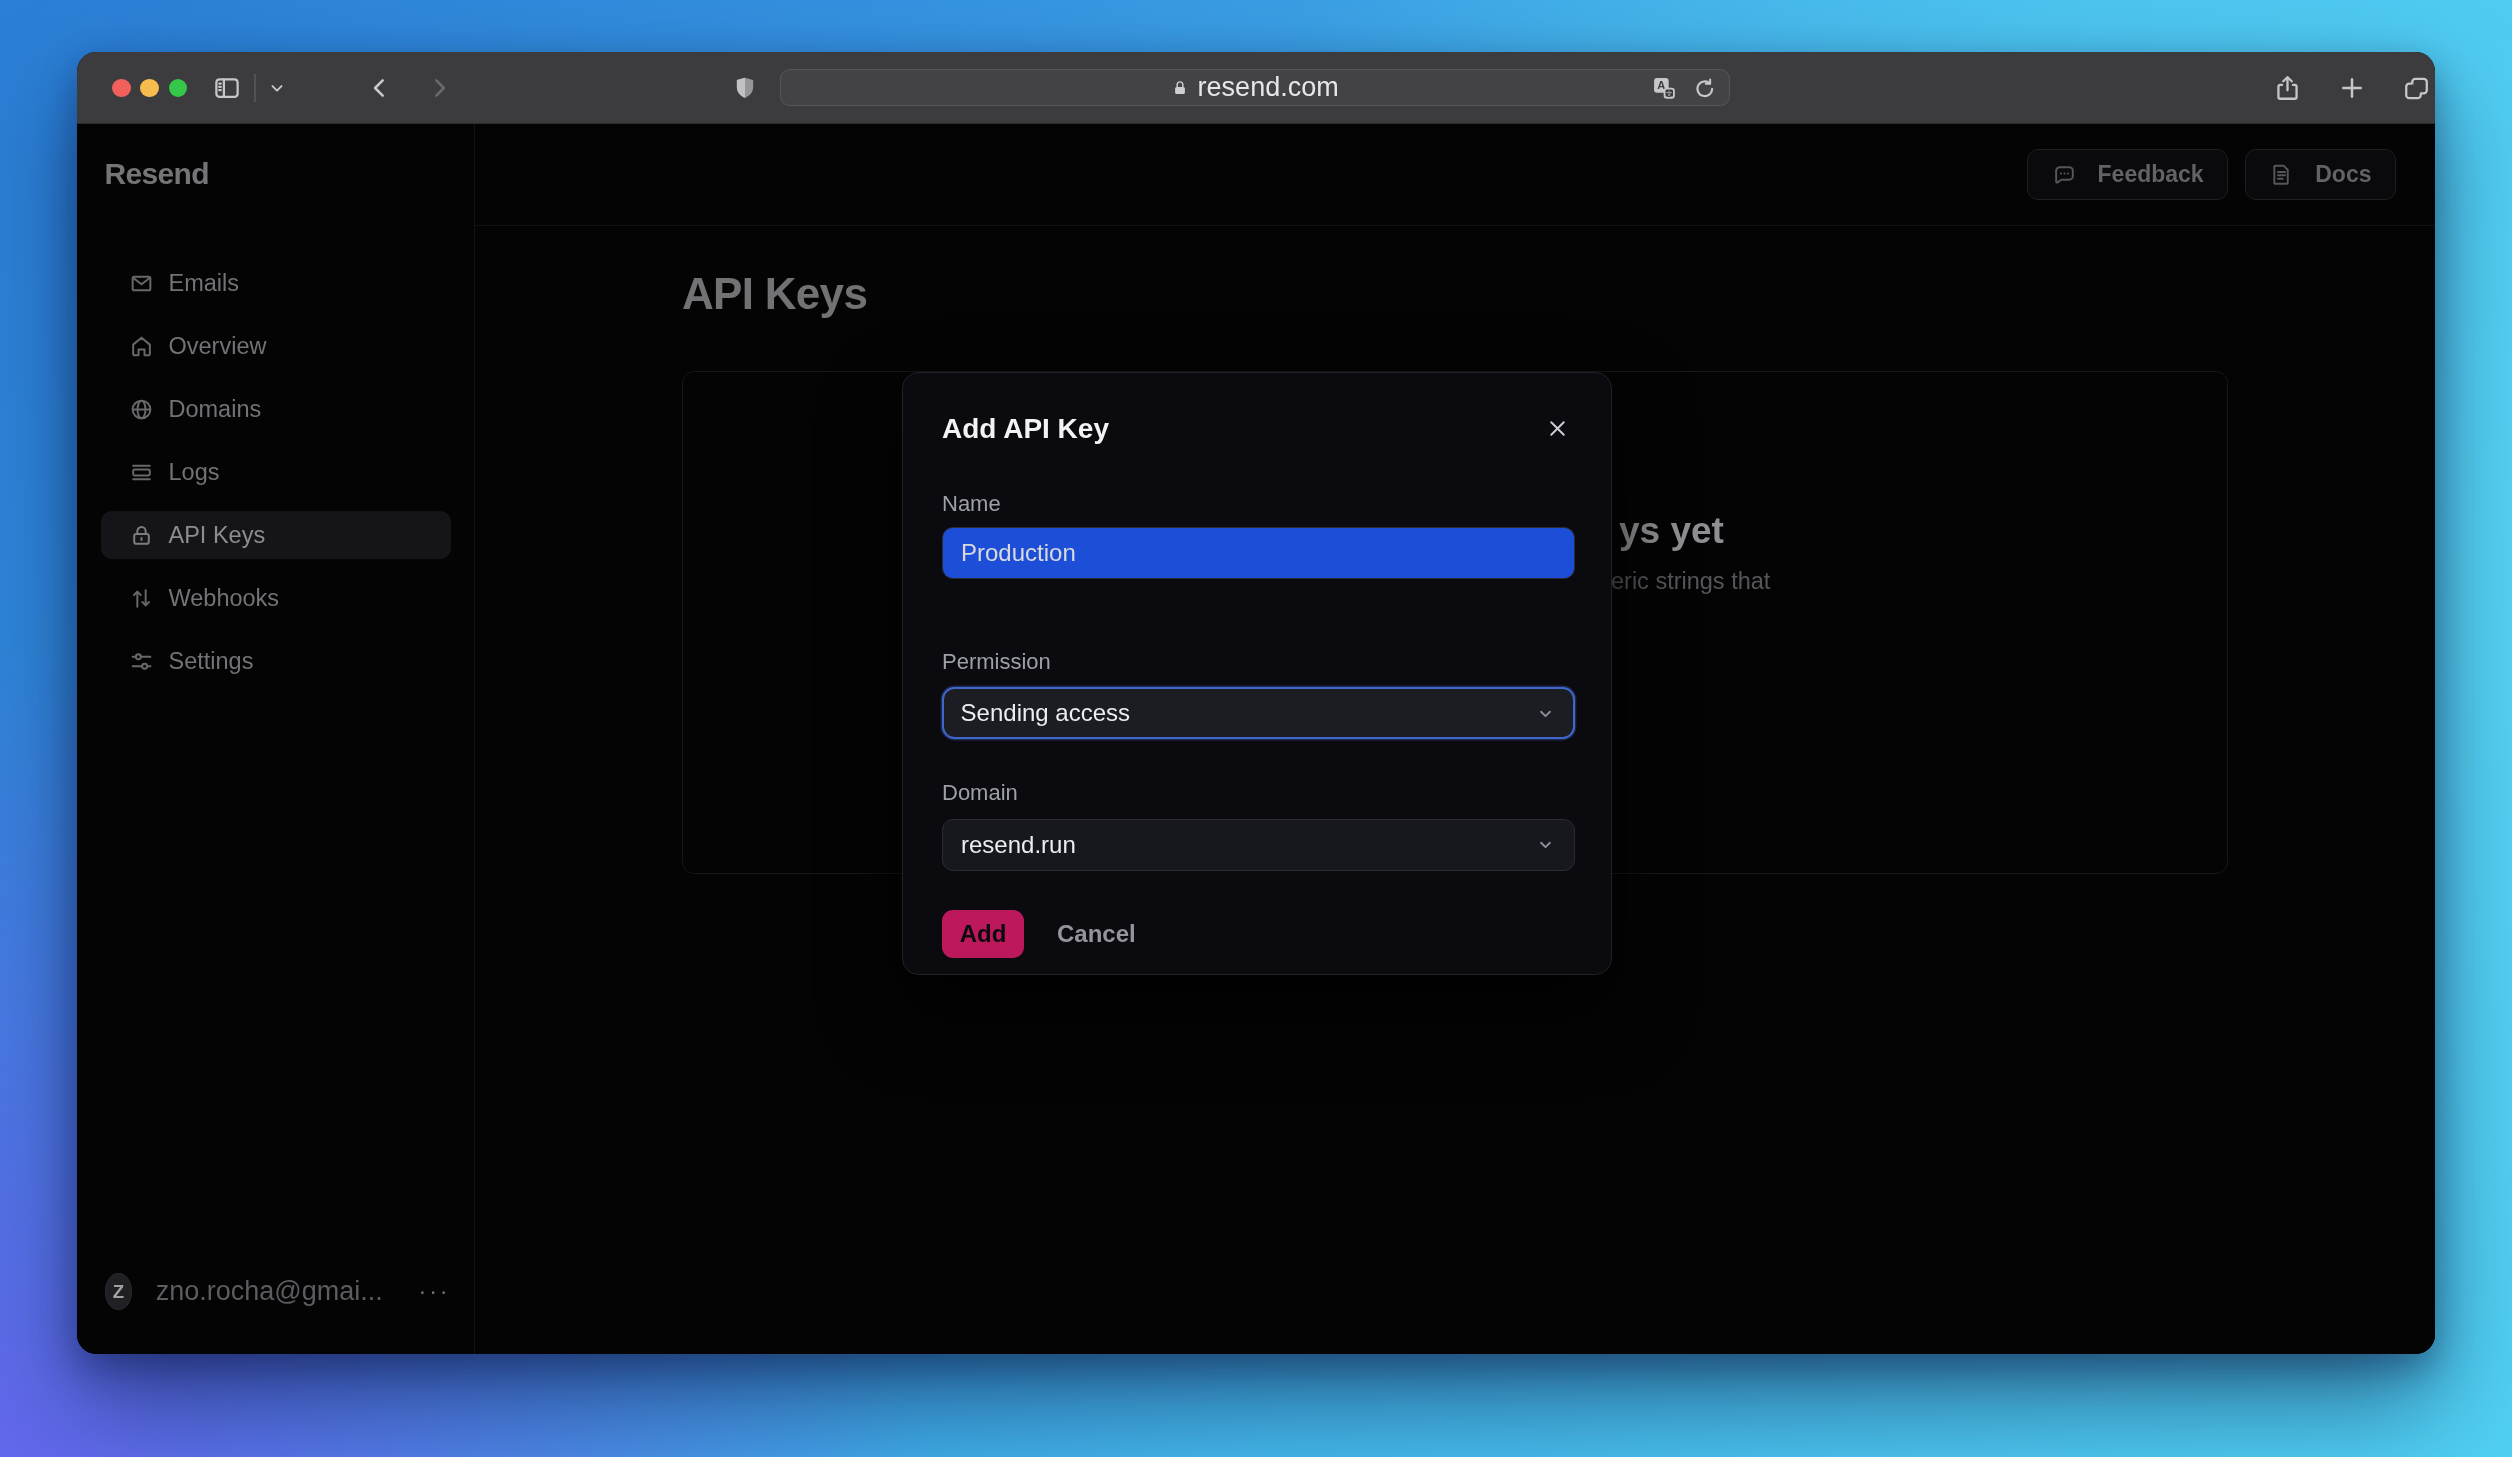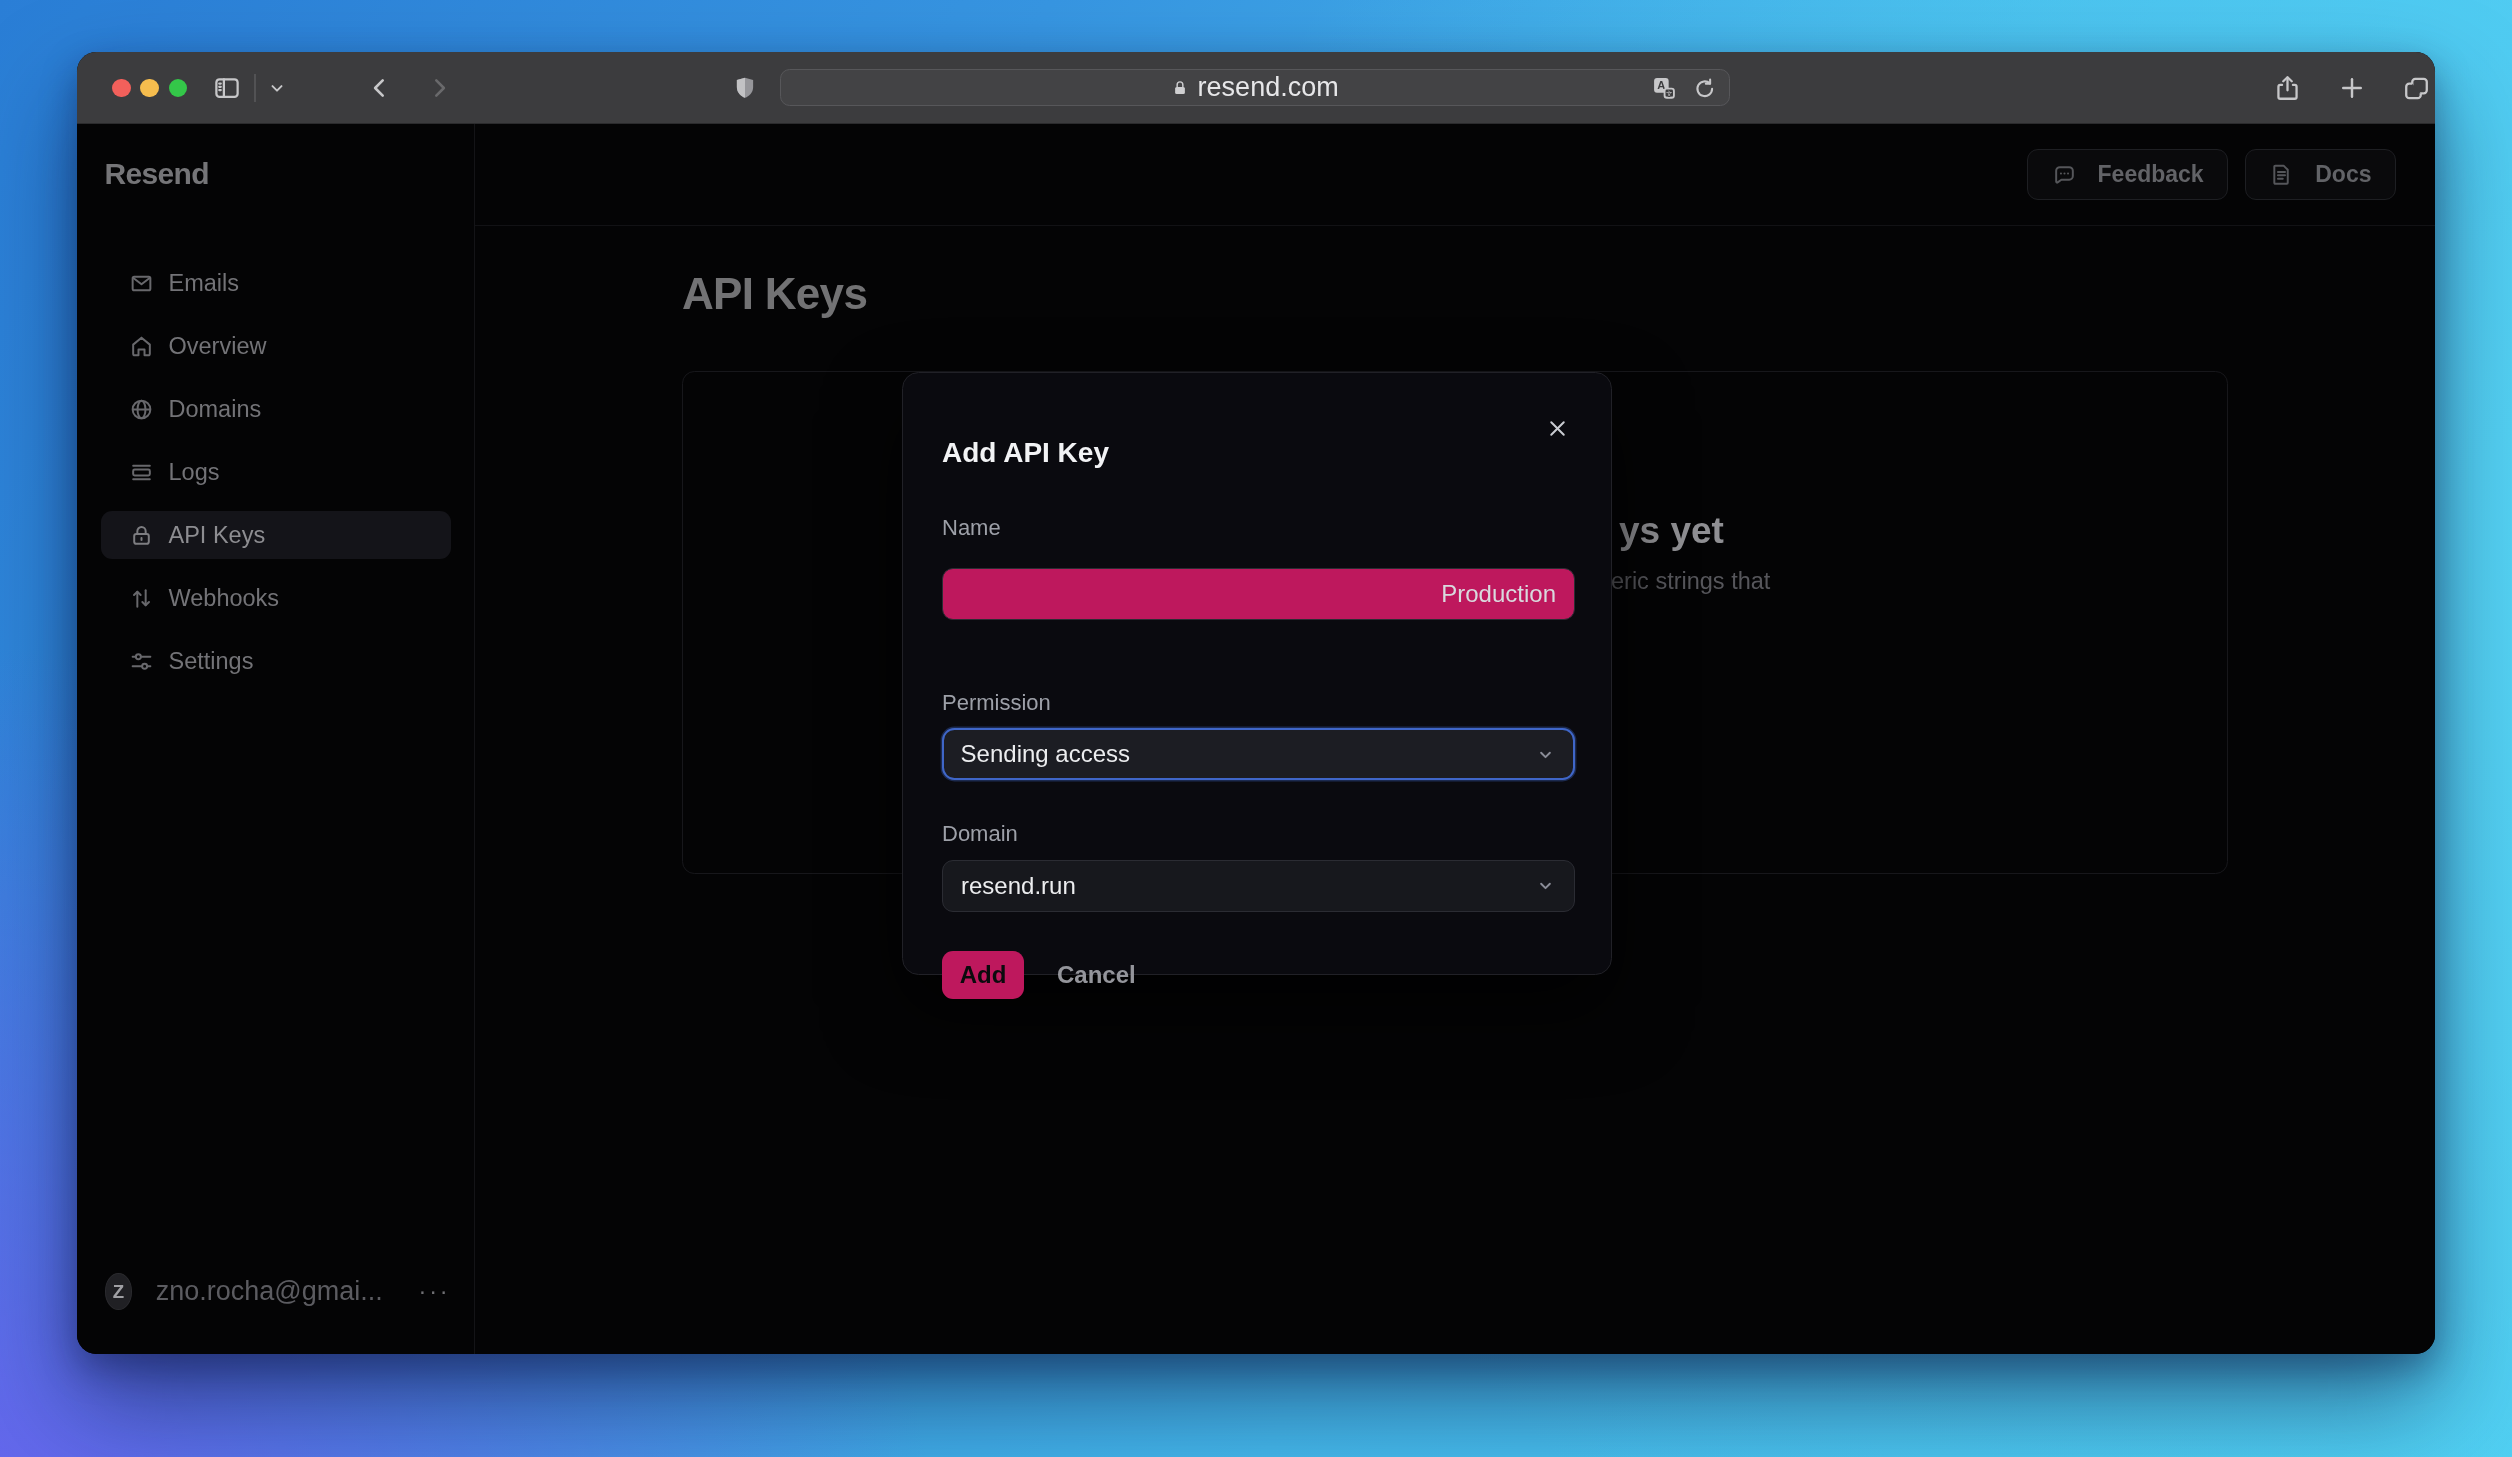--- a/index.html
+++ b/index.html
@@ -76,31 +76,30 @@
     border:1.4px solid #17171b; border-radius:12.4px;
   }
   .empty-heading { position:absolute; left:936px; top:138px; font-size:37px; font-weight:bold; color:#8f8f93; white-space:nowrap; }
   .empty-desc { position:absolute; left:928px; top:196px; font-size:23.5px; color:#56565b; white-space:nowrap; }
 
   
   .modal {
     position:absolute; left:825px; top:248px; width:710px; height:603px;
     background:#0a0a0f; border:1.4px solid #212127; border-radius:16.6px;
     box-shadow:0 35px 76px rgba(0,0,0,.75);
-    padding:64px 39px; z-index:5;
+    padding:40px 39px; z-index:5;
   }
   .modal-title { font-size:28px; font-weight:bold; color:#f2f3f5; line-height:32px; }
   .close-btn { position:absolute; top:40px; right:39px; width:30px; height:30px; display:flex; align-items:center; justify-content:center; color:#c9cbd1; }
   .field-label { font-size:22px; color:#9da0a8; line-height:26px; }
   .lbl-name { margin-top:46px; }
   .text-input {
-    margin-top:27px; width:633px; height:52px; background:#be185d; border:1.4px solid #2b2c33; border-radius:11px;
+    margin-top:10px; width:633px; height:52px; background:#1d4ed8; border:1.4px solid #2b2c33; border-radius:11px;
     color:#d9dade; font-size:24px; padding:0 18px; outline:none;
     font-family:"Liberation Sans","DejaVu Sans",sans-serif;
-    text-align:right;
   }
   .lbl-permission { margin-top:70px; }
   .lbl-domain { margin-top:41px; }
   .select {
     margin-top:12.4px; width:633px; height:52px; background:#17181d; border:1.4px solid #2b2c33; border-radius:11px;
     display:flex; align-items:center; justify-content:space-between; padding:0 18px;
     color:#ecedef; font-size:24px;
   }
   .select .chev { color:#8b8d98; }
   .select.focused { background:#1c1d23; border:2.8px solid #3f66c8; border-radius:12.4px; box-shadow:0 0 0 1.4px rgba(63,102,200,.35); padding:0 16.6px;gap:24px; }

